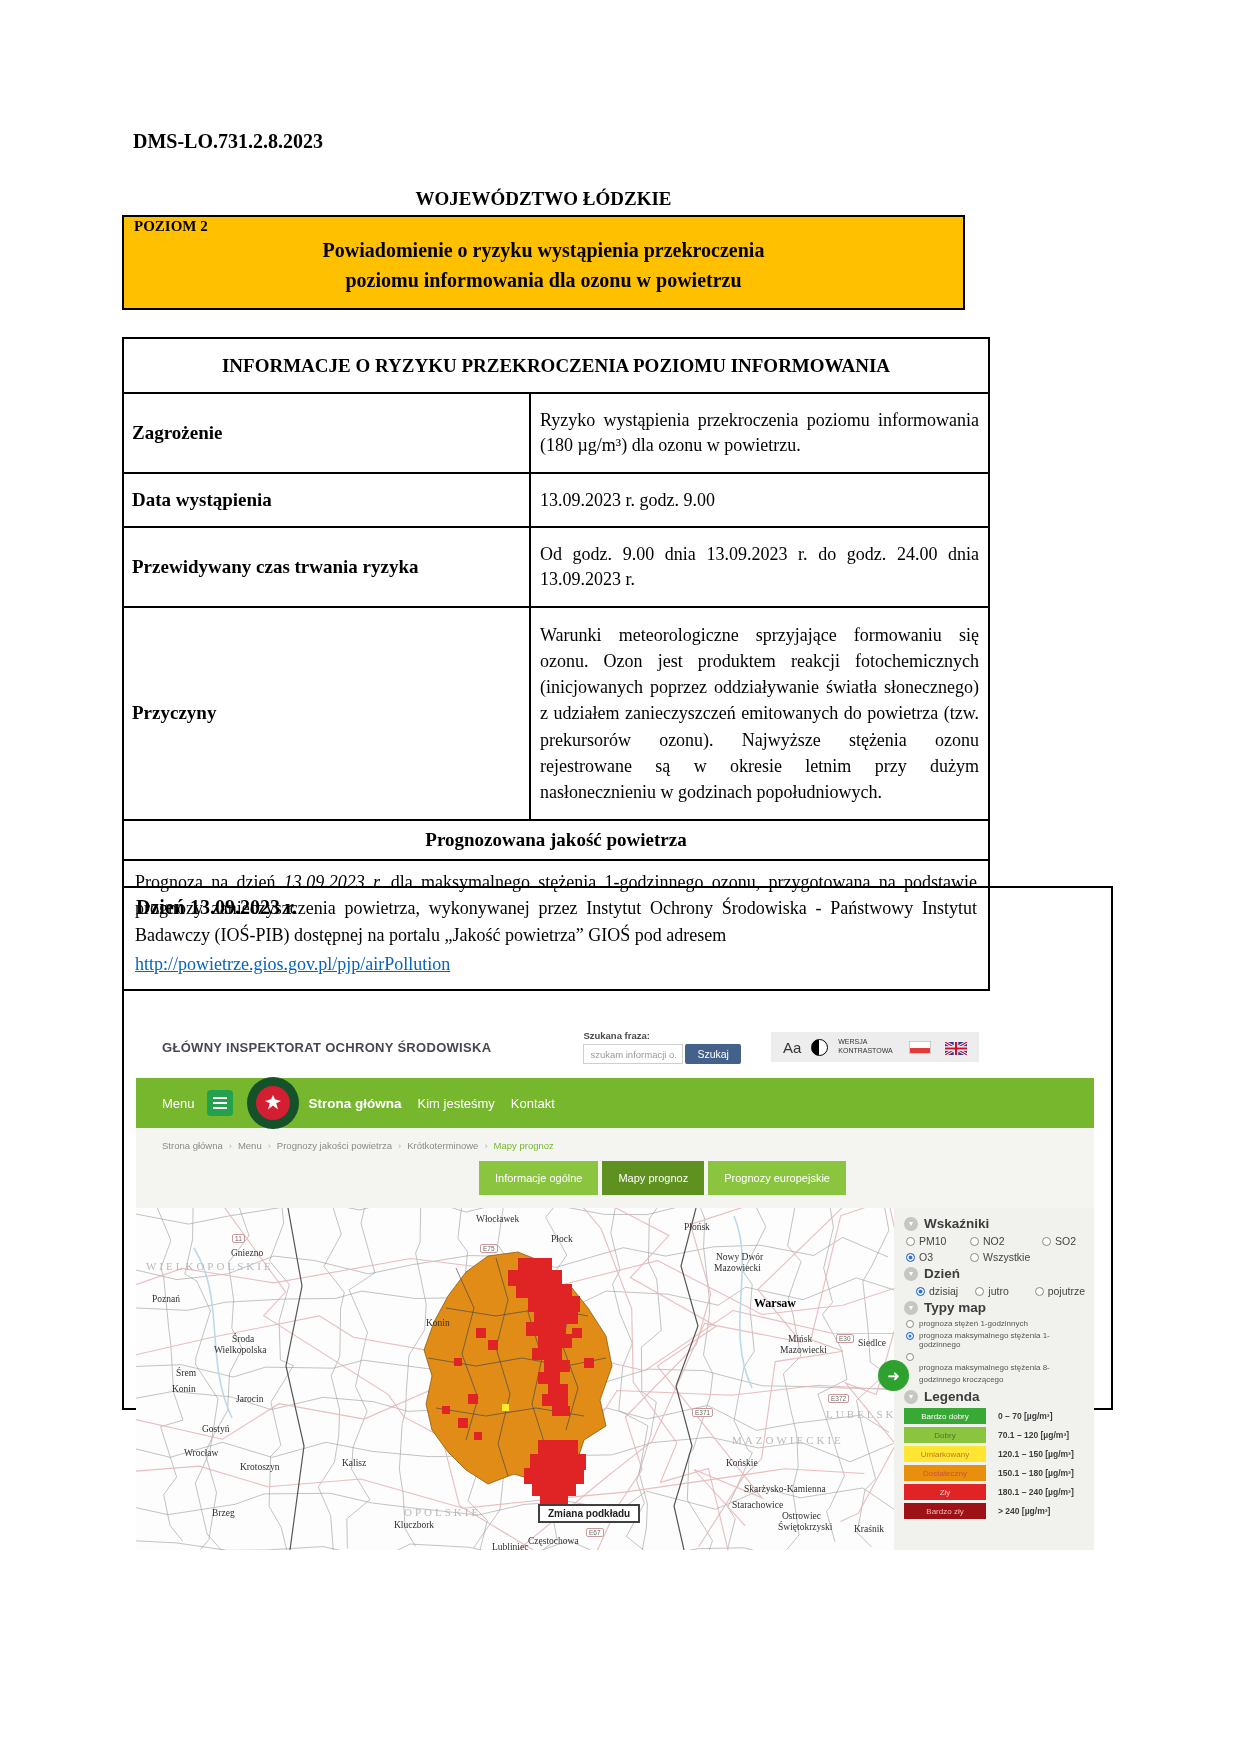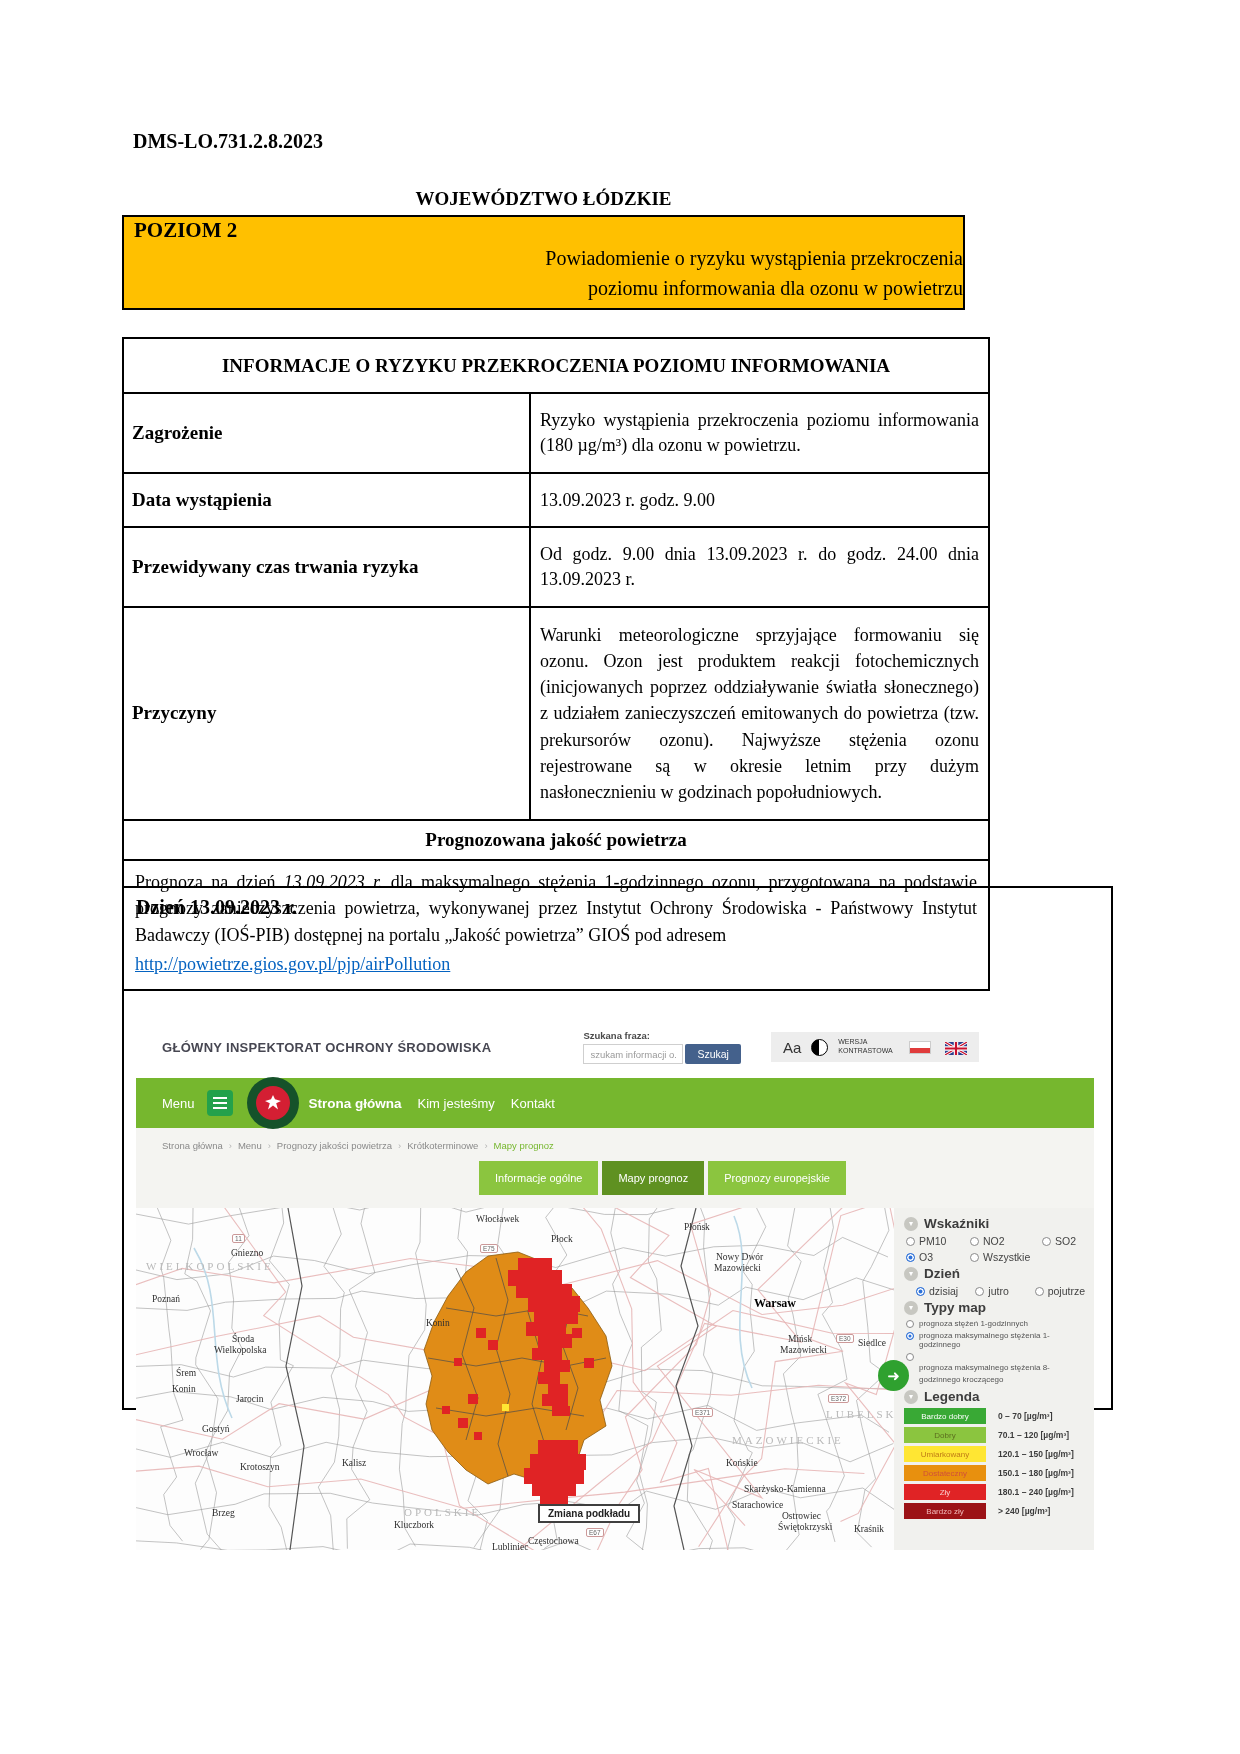--- a/index.html
+++ b/index.html
@@ -2,22 +2,22 @@
 <html><head>
 <meta charset="utf-8">
 <style>
   html,body{margin:0;padding:0;background:#e9e9e9;}
   .page{position:relative;width:1240px;height:1754px;background:#ffffff;margin:0 auto;
         font-family:"Liberation Serif",serif;color:#000;overflow:hidden;}
   
   .refnum{position:absolute;left:133px;top:130px;font-size:20px;font-weight:bold;}
   .regiontitle{position:absolute;left:122px;top:188px;width:843px;text-align:center;font-size:19px;font-weight:bold;}
   .alertbox{position:absolute;left:122px;top:215px;width:843px;height:95px;border:2px solid #000;box-sizing:border-box;}
-  .alert-level{margin:1px 0 0 10px;font-size:21px;font-weight:bold;}
-  .alert-title{text-align:right;font-size:20px;font-weight:normal;line-height:1.5;}
+  .alert-level{margin:1px 0 0 10px;font-size:15px;font-weight:bold;}
+  .alert-title{text-align:center;font-size:20px;font-weight:bold;line-height:1.5;}
   .info-table{position:absolute;left:122px;top:337px;width:868px;border-collapse:collapse;}
   .info-table td,.info-table th{border:2px solid #000;box-sizing:border-box;vertical-align:middle;}
   th.tbl-head{font-size:19px;padding:14px 6px;text-align:center;}
   td.lbl{width:407px;font-size:19px;font-weight:bold;padding:2px 8px;}
   td.val{font-size:18px;padding:14px 9px;text-align:justify;line-height:1.38;}
   td.val-tall{line-height:1.45;}
   th.forecast-head{font-size:19px;padding:8px 6px;text-align:center;}
   td.forecast{font-size:18px;padding:8px 11px 12px 11px;text-align:justify;line-height:1.48;}
   td.forecast a{color:#0563C1;text-decoration:underline;display:block;margin-top:2px;}
   .it{font-style:italic;}

